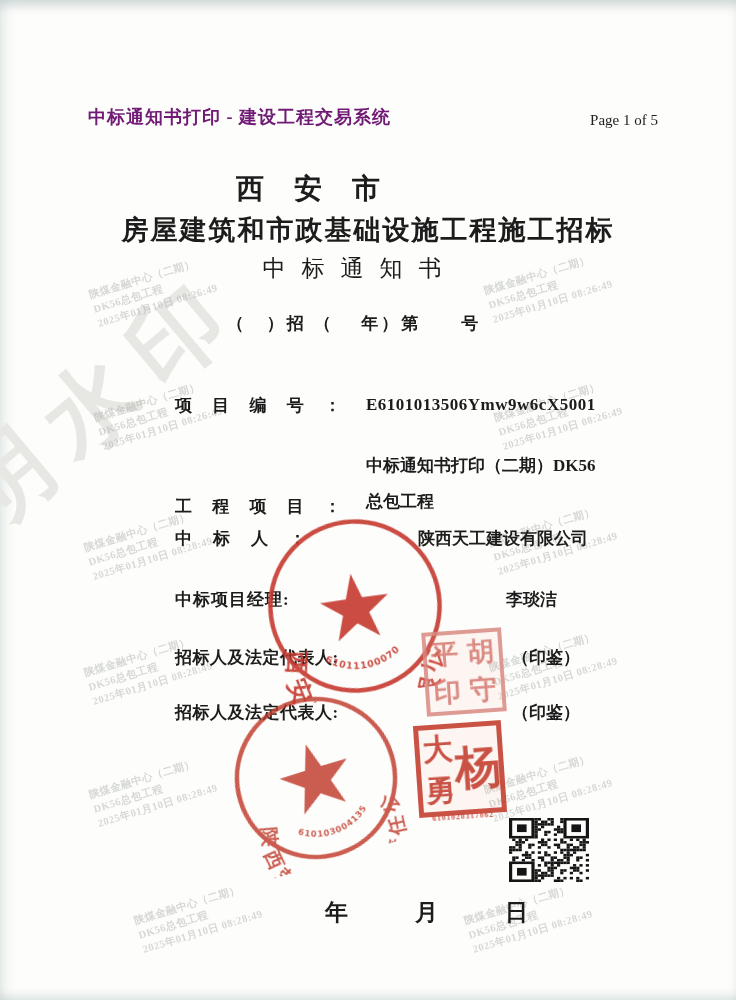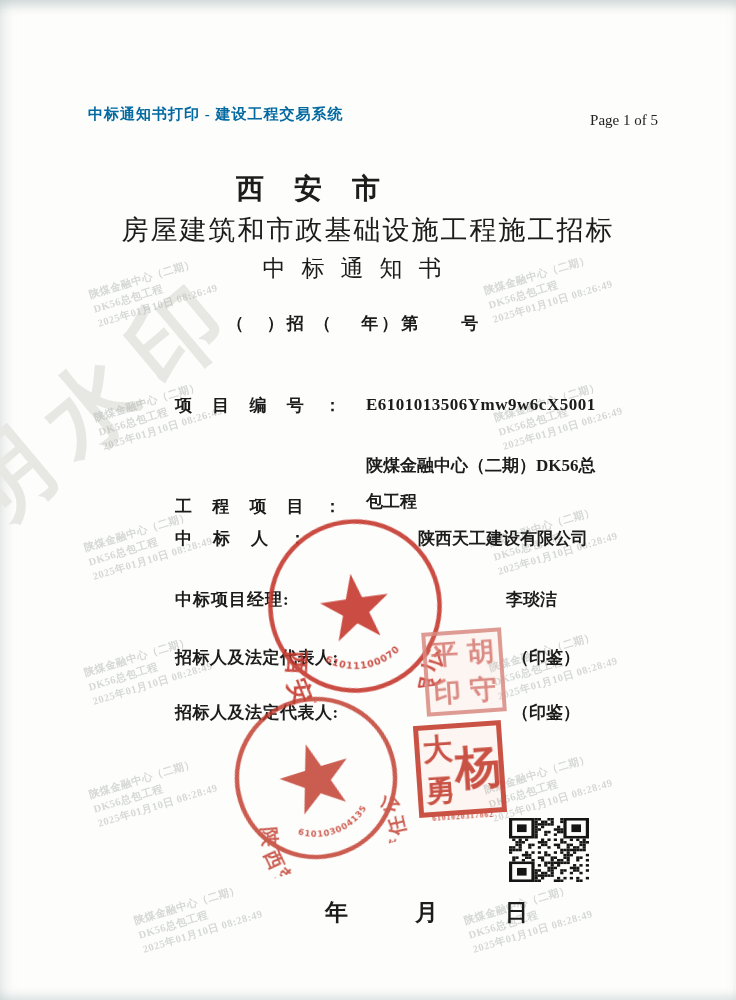--- a/index.html
+++ b/index.html
@@ -7,25 +7,25 @@
     position:relative;width:736px;height:1000px;margin:0 auto;
     background:#fdfdfb;overflow:hidden;
     font-family:"Liberation Serif","DejaVu Serif",serif;color:#1c1c1c;
     box-shadow:inset 0 14px 10px -8px rgba(175,192,192,.55),
                inset 0 -12px 10px -8px rgba(175,192,192,.45),
                inset 14px 0 12px -10px rgba(175,192,192,.35),
                inset -8px 0 10px -8px rgba(200,210,210,.3);
   }
   .abs{position:absolute;}
   
-  .hdr-left{left:88px;top:105px;font-size:15px;font-weight:700;letter-spacing:1px;color:#0369a1;}
+  .hdr-left{left:88px;top:105px;font-size:18px;font-weight:700;letter-spacing:1px;color:#701a75;}
   .hdr-right{right:78px;top:105px;font-size:15px;color:#222;margin-top:7px;}
   
   .t1{left:0;top:170px;width:616px;text-align:center;font-size:28px;font-weight:700;letter-spacing:30px;text-indent:30px;}
-  .t2{left:0;top:212px;width:736px;text-align:center;font-size:27px;font-weight:400;letter-spacing:2px;}
+  .t2{left:0;top:212px;width:736px;text-align:center;font-size:27px;font-weight:700;letter-spacing:2px;}
   .t3{left:0;top:253px;width:704px;text-align:center;font-size:23px;font-weight:400;letter-spacing:16px;text-indent:16px;}
   .ref{left:0;top:312px;width:708px;text-align:center;font-size:17px;font-weight:600;letter-spacing:3px;}
   
   .lbl{font-size:17px;font-weight:700;letter-spacing:2px;white-space:nowrap;}
   .val{font-size:17px;font-weight:600;}
   .l-projno{left:175px;top:394px;letter-spacing:8px;}
   .v-projno{left:366px;top:395px;letter-spacing:.5px;}
   .l-proj{left:175px;top:455px;letter-spacing:8px;margin-top:40px;}
   .v-proj{left:366px;top:448px;width:240px;line-height:36px;}
   .l-winner{left:175px;top:527px;}
@@ -137,21 +137,21 @@
 
   <div class="abs t1">西安市</div>
   <div class="abs t2">房屋建筑和市政基础设施工程施工招标</div>
   <div class="abs t3">中标通知书</div>
   <div class="abs ref">（　）招 （　 年）第　　号</div>
 
   <div class="abs lbl l-projno">项 目 编 号 ：</div>
   <div class="abs val v-projno">E6101013506Ymw9w6cX5001</div>
 
   <div class="abs lbl l-proj">工 程 项 目 ：</div>
-  <div class="abs val v-proj">陕煤金融中心（二期）DK56总包工程</div>
+  <div class="abs val v-proj">中标通知书打印（二期）DK56总包工程</div>
 
   <div class="abs lbl l-winner">中　标　人　：</div>
   <div class="abs val v-winner">陕西天工建设有限公司</div>
 
   <div class="abs lbl l-manager">中标项目经理:</div>
   <div class="abs val v-manager">李琰洁</div>
 
   <div class="abs lbl l-tender">招标人及法定代表人:</div>
   <div class="abs val v-tender">（印鉴）</div>
 

